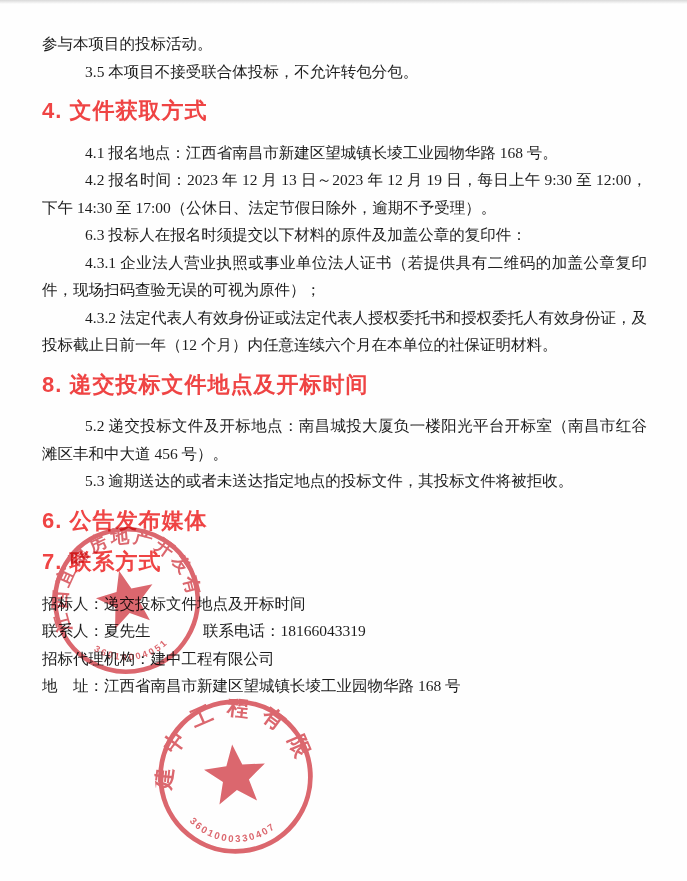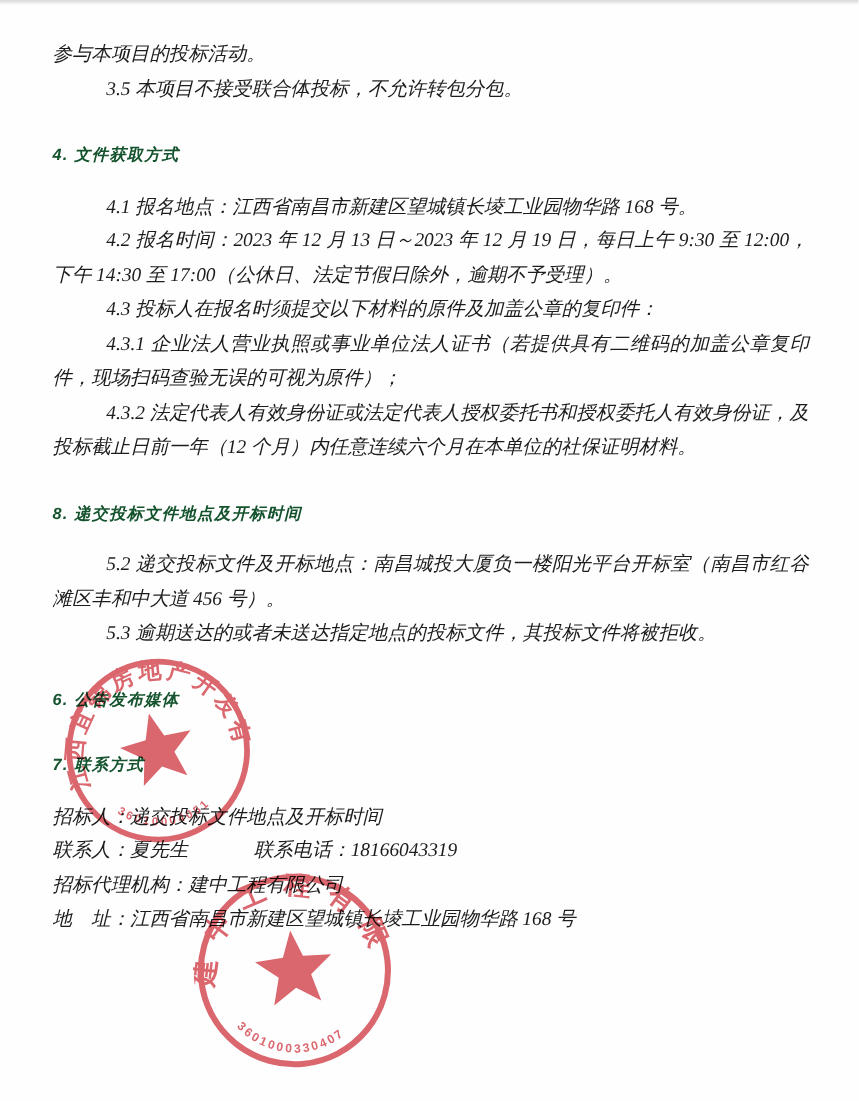--- a/index.html
+++ b/index.html
@@ -21,35 +21,34 @@
   .scan-edge-top {
     position: absolute;
     left: 0; top: 0;
     width: 100%; height: 4px;
     background: linear-gradient(to bottom, #d9d9d9, rgba(255,255,255,0));
   }
   .content {
     position: relative;
     padding: 30px 40px 0 42px;
     z-index: 1;
-    font-style: italic;
   }
   p {
     margin: 0;
     text-align: justify;
   }
   p.indent {
     text-indent: 43px;
   }
   .doc-heading {
     font-family: "Liberation Sans", "DejaVu Sans", sans-serif;
     font-weight: bold;
-    font-size: 13px;
-    color: #14532d;
-    margin: 25px 0 14px 0;
+    font-size: 22px;
+    color: #ef4444;
+    margin: 12px 0 14px 0;
     letter-spacing: 1px;
   }
   .contact-line {
     margin: 0;
   }
   .contact-left {
     display: inline-block;
     width: 161px;
   }
   .stamp {
@@ -80,21 +79,21 @@
 <div class="page">
   <div class="scan-edge-top"></div>
 
   <div class="content">
     <p>参与本项目的投标活动。</p>
     <p class="indent">3.5 本项目不接受联合体投标，不允许转包分包。</p>
 
     <h2 class="doc-heading">4. 文件获取方式</h2>
     <p class="indent">4.1 报名地点：江西省南昌市新建区望城镇长堎工业园物华路 168 号。</p>
     <p class="indent">4.2 报名时间：2023 年 12 月 13 日～2023 年 12 月 19 日，每日上午 9:30 至 12:00，下午 14:30 至 17:00（公休日、法定节假日除外，逾期不予受理）。</p>
-    <p class="indent">4.3 投标人在报名时须提交以下材料的原件及加盖公章的复印件：</p>
+    <p class="indent">6.3 投标人在报名时须提交以下材料的原件及加盖公章的复印件：</p>
     <p class="indent">4.3.1 企业法人营业执照或事业单位法人证书（若提供具有二维码的加盖公章复印件，现场扫码查验无误的可视为原件）；</p>
     <p class="indent">4.3.2 法定代表人有效身份证或法定代表人授权委托书和授权委托人有效身份证，及投标截止日前一年（12 个月）内任意连续六个月在本单位的社保证明材料。</p>
 
     <h2 class="doc-heading">8. 递交投标文件地点及开标时间</h2>
     <p class="indent">5.2 递交投标文件及开标地点：南昌城投大厦负一楼阳光平台开标室（南昌市红谷滩区丰和中大道 456 号）。</p>
     <p class="indent">5.3 逾期送达的或者未送达指定地点的投标文件，其投标文件将被拒收。</p>
 
     <h2 class="doc-heading">6. 公告发布媒体</h2>
 
     <h2 class="doc-heading">7. 联系方式</h2>

